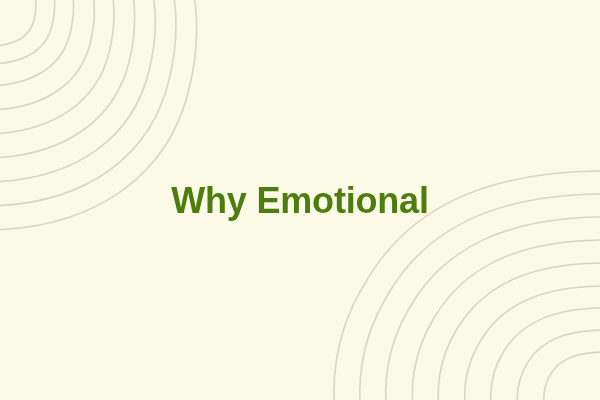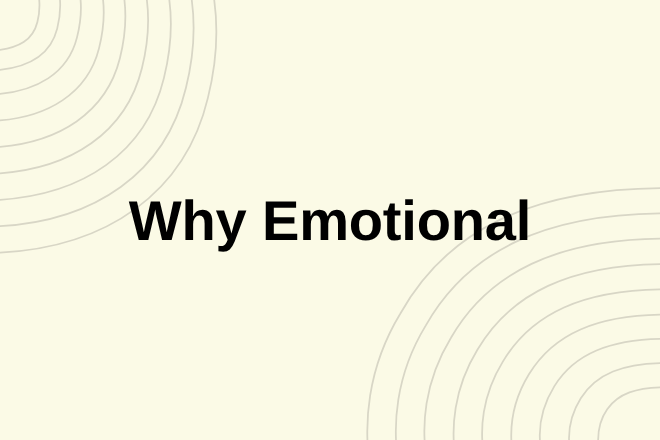--- a/index.html
+++ b/index.html
@@ -41,24 +41,24 @@
     display: flex;
     flex-direction: column;
     align-items: center;
     justify-content: center;
     text-align: center;
   }
   .headline-line {
     display: block;
     font-family: "Liberation Sans", sans-serif;
     font-weight: bold;
-    font-size: 51px;
+    font-size: 36px;
     line-height: 59px;
     letter-spacing: -0.2px;
-    color: #000000;
+    color: #4d7c0f;
     white-space: nowrap;
   }
 </style>
 </head>
 <body>
 
 <div id="card">
 
   <div id="bg-layer">
 

